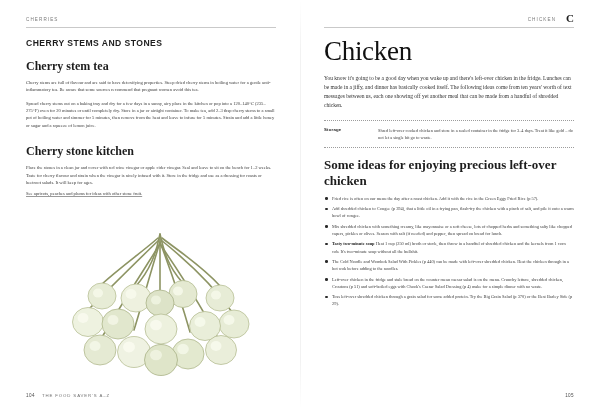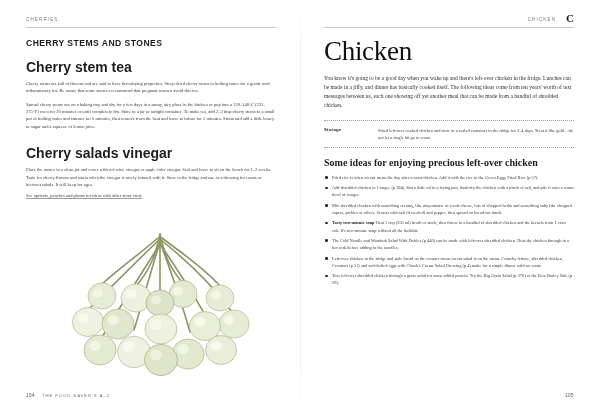--- a/index.html
+++ b/index.html
@@ -73,22 +73,22 @@
   h1.section-title {
     font-family: "Liberation Sans", sans-serif;
     font-size: 8.6px;
     font-weight: bold;
     letter-spacing: 0.45px;
     text-transform: uppercase;
     margin: 2px 0 11px 0;
     color: #1d1d1d;
   }
   h2.sub-title {
-    font-family: Liberation Sans, sans-serif;
-    font-size: 14px;
+    font-family: Liberation Serif, serif;
+    font-size: 12px;
     font-weight: bold;
     margin: 0 0 5px 0;
     color: #1d1d1d;
   }
   p.body {
     font-size: 4.55px;
     line-height: 1.62;
     margin: 0 0 6px 0;
     text-align: left;
     color: #3a3a3a;
@@ -134,21 +134,21 @@
     padding-top: 0.5px;
   }
   .storage-text {
     font-size: 4.4px;
     line-height: 1.6;
     color: #3a3a3a;
     flex: 1;
   }
   h2.list-heading {
     font-family: "Liberation Serif", serif;
-    font-size: 10px;
+    font-size: 13px;
     font-weight: bold;
     margin: 9px 0 6px 0;
     color: #1d1d1d;
   }
   ul.bullets {
     list-style: none;
     margin: 0;
     padding: 0;
   }
   ul.bullets li {
@@ -217,21 +217,21 @@
     <hr class="rule">
 
     <h1 class="section-title">CHERRY STEMS AND STONES</h1>
 
     <h2 class="sub-title">Cherry stem tea</h2>
     <p class="body">Cherry stems are full of flavour and are said to have detoxifying properties. Steep dried cherry stems in boiling water for a gentle anti-inflammatory tea. Be aware that some sources recommend that pregnant women avoid this tea.</p>
     <p class="body">Spread cherry stems out on a baking tray and dry for a few days in a sunny, airy place in the kitchen or pop into a 120–140°C (235–275°F) oven for 20 minutes or until completely dry. Store in a jar or airtight container. To make tea, add 2–3 tbsp cherry stems to a small pot of boiling water and simmer for 5 minutes, then remove from the heat and leave to infuse for 5 minutes. Strain and add a little honey or sugar and a squeeze of lemon juice.</p>
 
     <div class="block-gap"></div>
 
-    <h2 class="sub-title">Cherry salads vinegar</h2>
+    <h2 class="sub-title">Cherry stone kitchen</h2>
     <p class="body tight">Place the stones in a clean jar and cover with red wine vinegar or apple cider vinegar. Seal and leave to sit on the bench for 1–2 weeks. Taste for cherry flavour and strain when the vinegar is nicely infused with it. Store in the fridge and use as a dressing for roasts or beetroot salads. It will keep for ages.</p>
     <p class="body cross-ref" style="text-decoration: underline; text-decoration-color:#9a9a9a;">See apricots, peaches and plums for ideas with other stone fruit.</p>
 
     <div class="illustration">
       <svg viewBox="0 0 290 170" width="290" height="170">
 
         <g fill="none" stroke="#8d9463" stroke-width="1.6" stroke-linecap="round">
           <path d="M150 8 C 146 28, 140 44, 126 60"></path>
           <path d="M150 8 C 154 26, 158 40, 172 56"></path>
           <path d="M150 10 C 150 30, 150 48, 150 64"></path>

